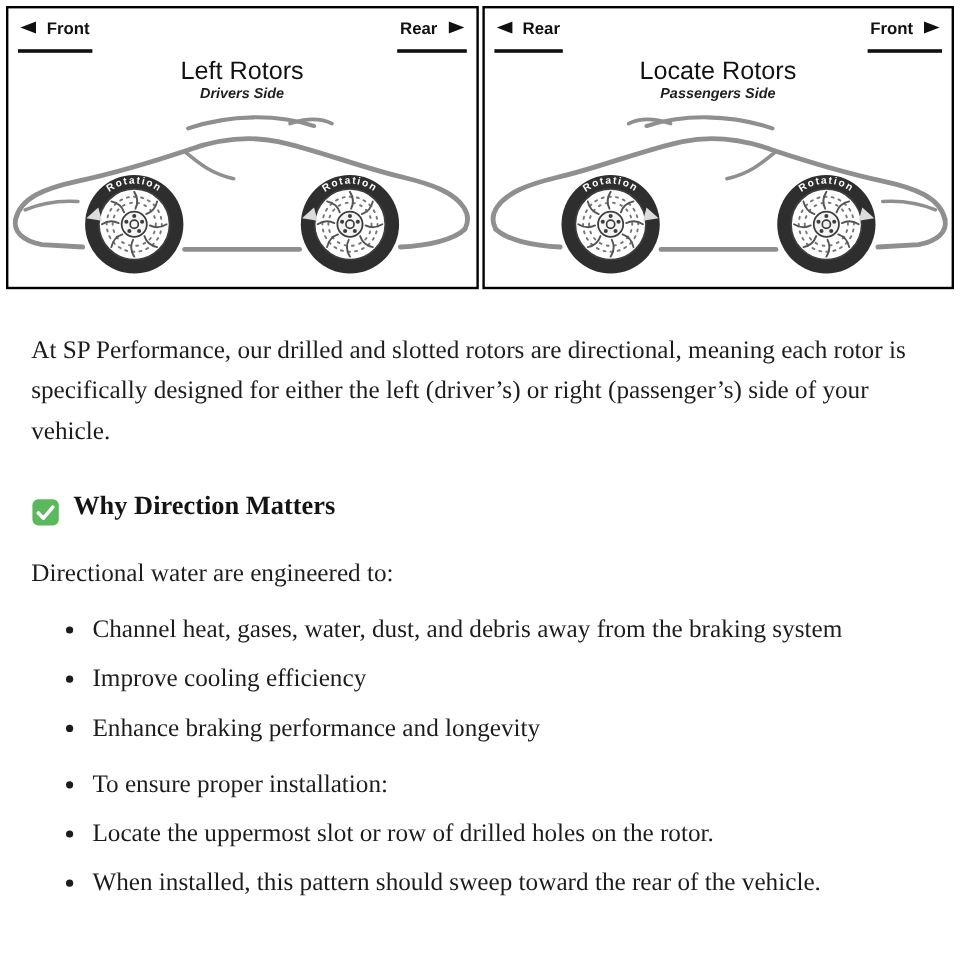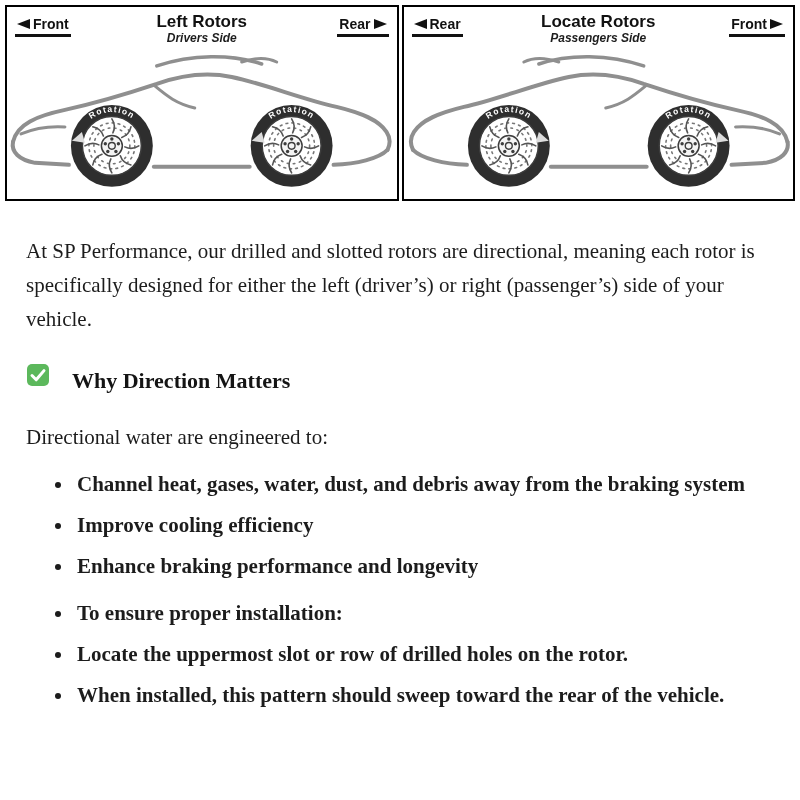--- a/index.html
+++ b/index.html
@@ -12,30 +12,30 @@
 
   
   .diagram-row { display:flex; gap:3px; padding:5px 5px 0 5px; }
   .panel { flex:1; border:2px solid #000; background:#fff; min-width:0; }
   .panel-header { display:flex; align-items:flex-start; padding:6px 8px 0 8px; }
   .header-side { width:72px; flex:none; padding-top:2px; }
   .header-side.right { text-align:right; }
   .header-center { flex:1; text-align:center; line-height:1.05; }
   .panel-title {
     font-family:"Liberation Sans", sans-serif;
-    font-weight:bold; font-size:17px; color:#111;
+    font-weight:normal; font-size:21px; color:#111;margin-top:36px;
   }
   .panel-subtitle {
     font-family:"Liberation Sans", sans-serif;
     font-weight:bold; font-style:italic; font-size:12px; color:#1d1d1d;
     margin-top:1px;
   }
   .arrow-group {
-    display:inline-flex; align-items:center; gap:3px;
-    border-bottom:3px solid #111; padding:0 2px 2px 2px;
+    display:inline-flex; align-items:center; gap:9px;
+    border-bottom:3px solid #111; padding:0 2px 10px 2px;
   }
   .dir-label {
     font-family:"Liberation Sans", sans-serif;
     font-weight:bold; font-size:14px; color:#111;
   }
   .tri-left {
     width:0; height:0;
     border-top:5px solid transparent; border-bottom:5px solid transparent;
     border-right:13px solid #111;
   }
@@ -48,27 +48,27 @@
   .rot-label {
     font-family:"Liberation Sans", sans-serif;
     font-weight:bold; font-size:8.5px;
     letter-spacing:1.3px; fill:#ffffff;
   }
 
   
   .content { padding:13px 26px 18px 26px; font-size:21px; line-height:1.62; }
   .intro { margin:20px 0 0 0; }
   .section-heading {
-    display:flex; align-items:flex-start; gap:22px;
+    display:flex; align-items:flex-end; gap:11px;
     font-size:22px; font-weight:bold; margin:27px 0 0 0; color:#141414;
   }
   .section-heading.regular { font-weight:normal; color:#2b2b2b; }
   .lead { margin:21px 0 0 0; }
   ul.bullets { margin:13px 0 0 0; padding-left:48px; list-style:disc; }
-  ul.bullets li { margin:0 0 7px 0; padding-left:3px;font-weight:bold; }
+  ul.bullets li { margin:0 0 7px 0; padding-left:3px; }
   .icon-wrap { flex:none; display:inline-flex; align-items:center; }
 </style>
 </head>
 <body>
 
 <svg width="0" height="0" style="position:absolute" aria-hidden="true">
   <defs>
     <path id="slot" d="M0,-27 Q4.5,-20 1,-13"></path>
     <path id="rotArc" d="M -25,-23 A 34 34 0 0 1 25,-23" fill="none"></path>
     <g id="wheel">

